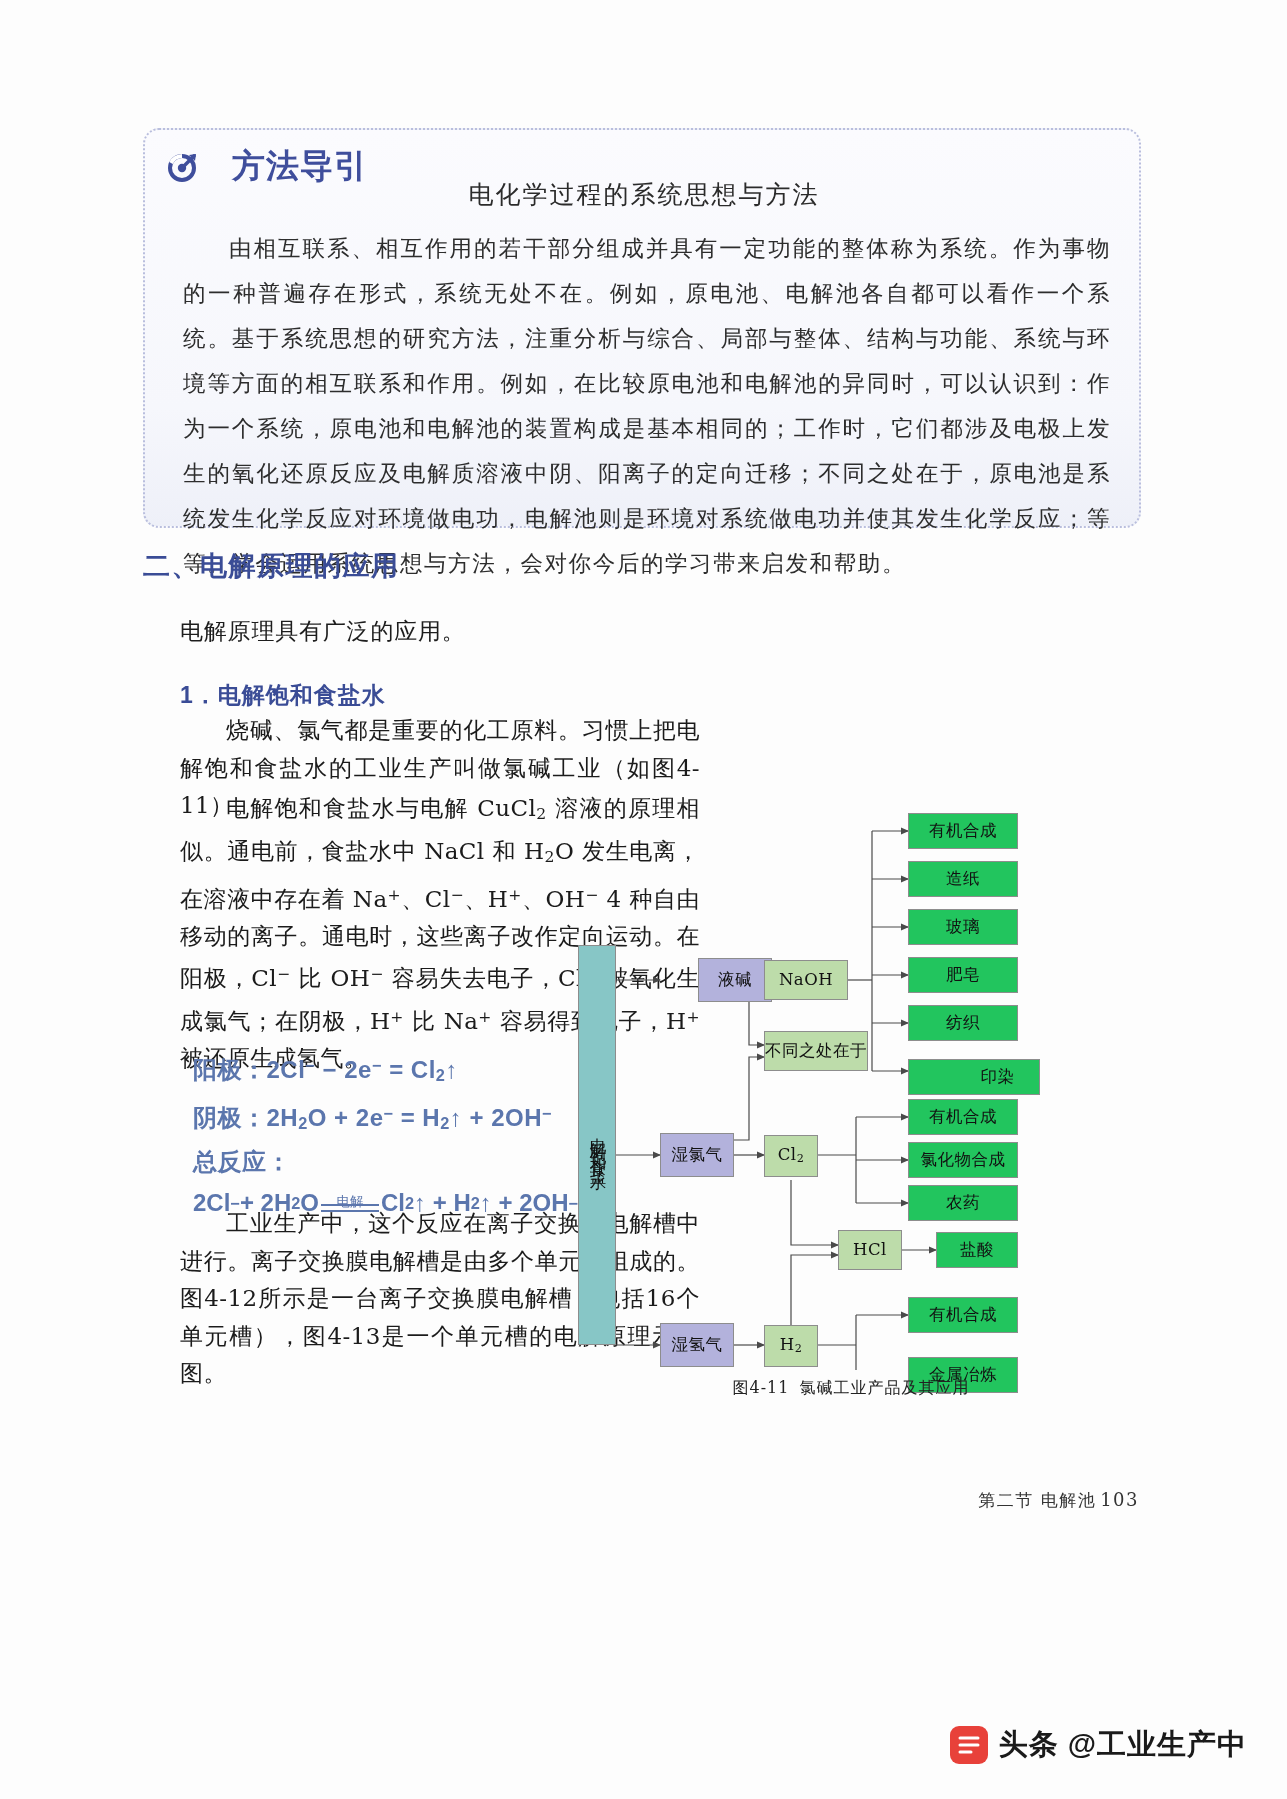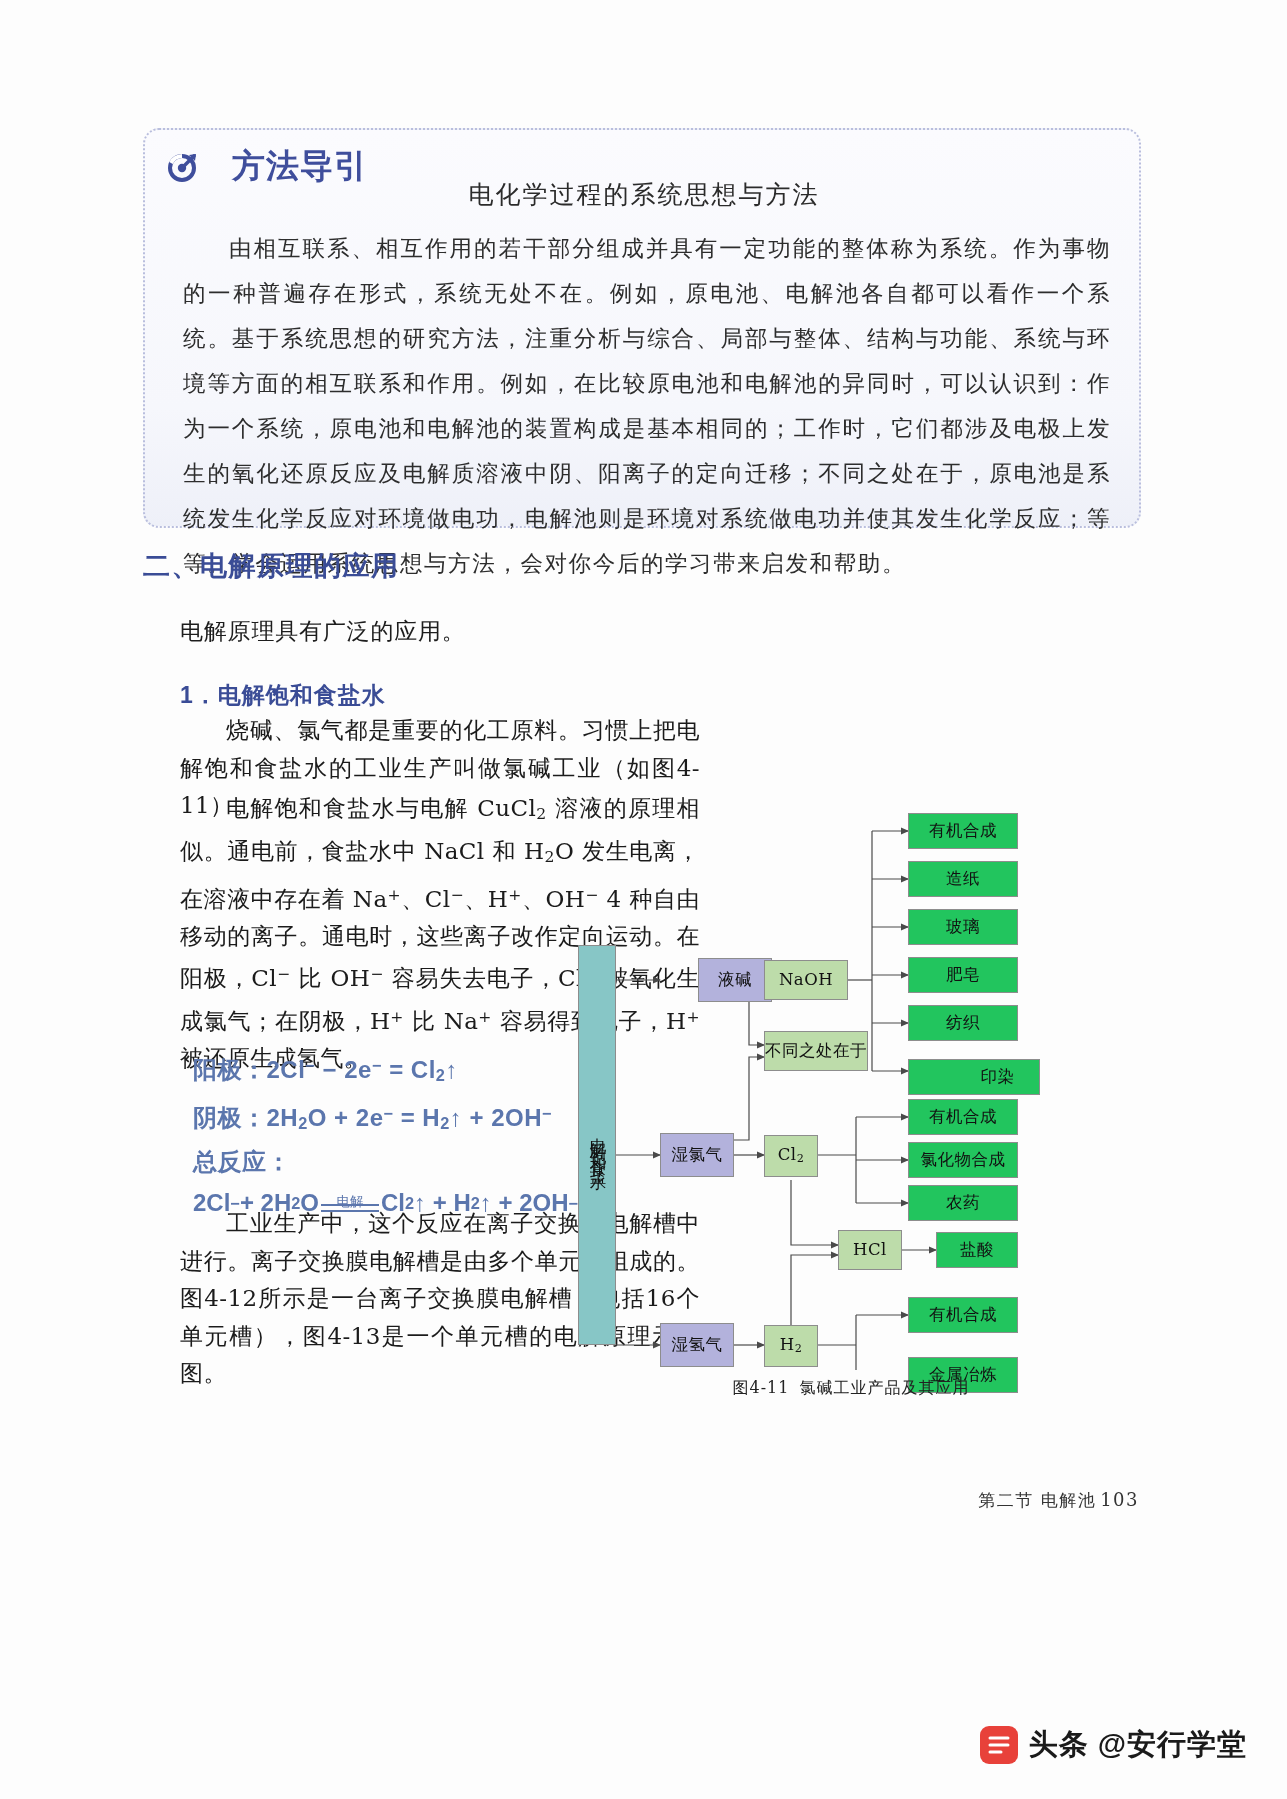--- a/index.html
+++ b/index.html
@@ -303,16 +303,16 @@
 
   <div class="footer">
     <span>第二节  电解池</span><span class="pg">103</span>
   </div>
 
   <div class="wm">
     <svg class="wm-logo" viewBox="0 0 40 40">
       <rect x="1" y="1" width="38" height="38" rx="9" fill="#e8413a"></rect>
       <path d="M11 13 h18 M11 20 h18 M11 27 h11" stroke="#ffffff" stroke-width="3" stroke-linecap="round"></path>
     </svg>
-    <span class="wm-text">头条 @安行学堂</span>
+    <span class="wm-text">头条 @工业生产中</span>
   </div>
 
 </div>
 
 </body></html>

